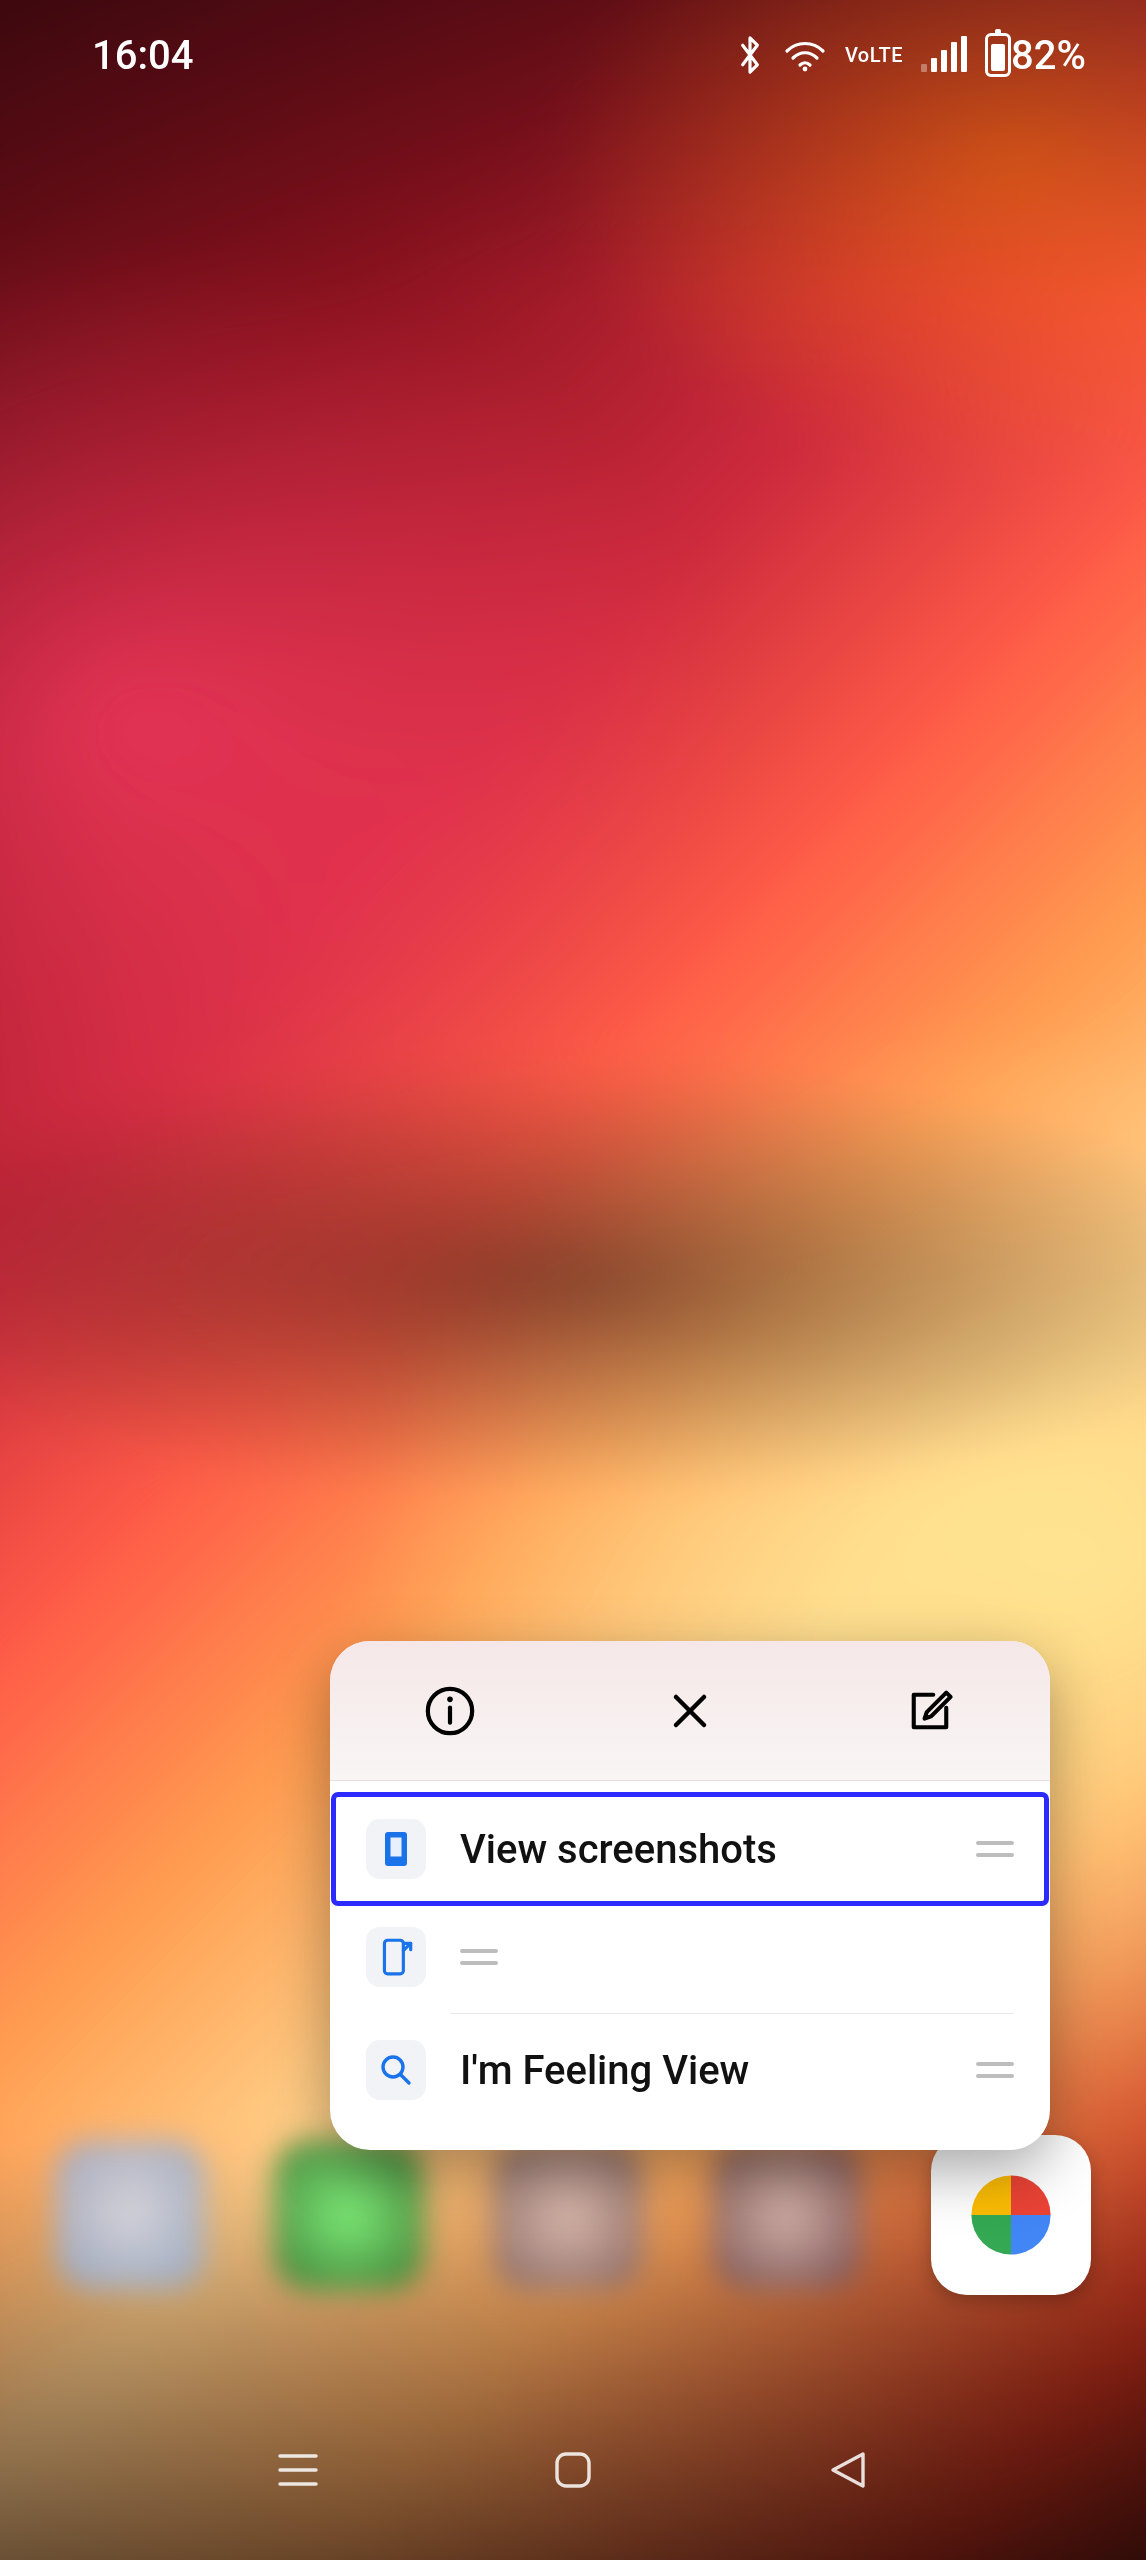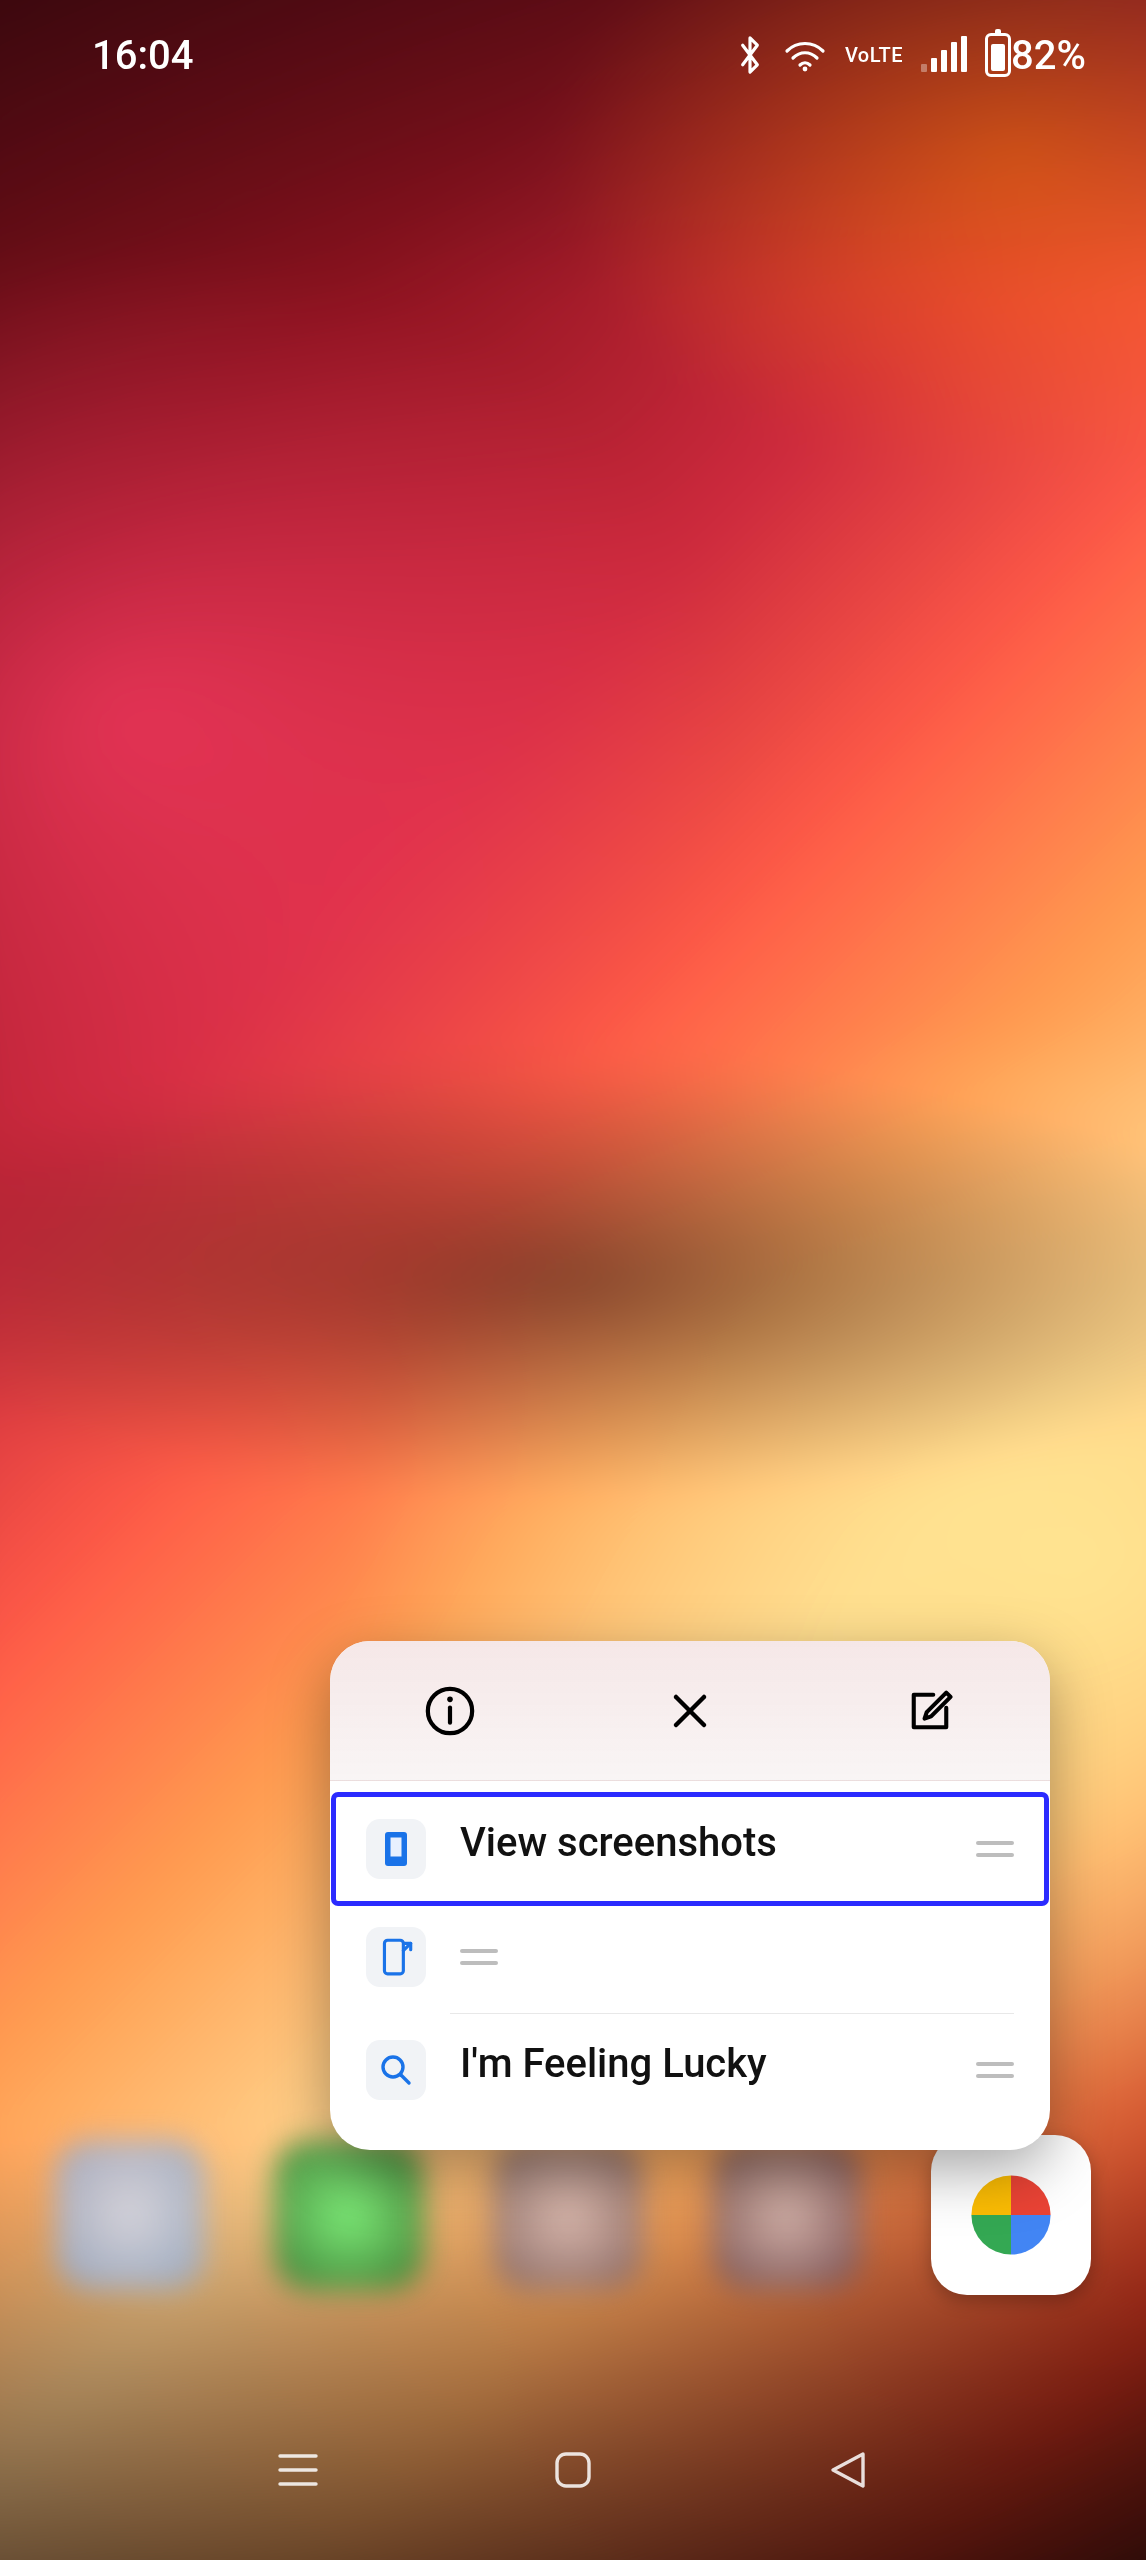--- a/index.html
+++ b/index.html
@@ -86,21 +86,21 @@
     height:140px;
     background:linear-gradient(to bottom, rgba(245,230,230,0.95), rgba(248,244,244,0.9));
     border-bottom:1px solid rgba(0,0,0,0.04);
   }
   .hbtn{
     width:70px; height:70px; display:flex; align-items:center; justify-content:center;
     color:#111;
   }
   .popup-body{ padding:10px 0 26px; }
   .row{
-    display:flex; gap:34px;
+    display:flex; align-items:center; gap:34px;
     padding:24px 36px;
     position:relative;
   }
   .row.highlight{
     outline:5px solid #2b2bff;
     outline-offset:-2px;
     border-radius:4px;
     margin:4px 4px 0 4px;
     padding:24px 32px;
   }
@@ -238,21 +238,21 @@
 
     <div class="divider"></div>
 
     <div class="row">
       <div class="row-icon">
         <svg width="36" height="36" viewBox="0 0 36 36" fill="none" stroke="#1a73e8" stroke-width="3.4" stroke-linecap="round">
           <circle cx="15" cy="15" r="10"></circle>
           <line x1="23" y1="23" x2="31" y2="31"></line>
         </svg>
       </div>
-      <div class="row-label">I'm Feeling Lucky</div>
+      <div class="row-label">I'm Feeling View</div>
       <div class="drag-handle">
           <span></span>
           <span></span>
         </div>
     </div>
 
   </div>
 </div>
 
 <div class="navbar">

